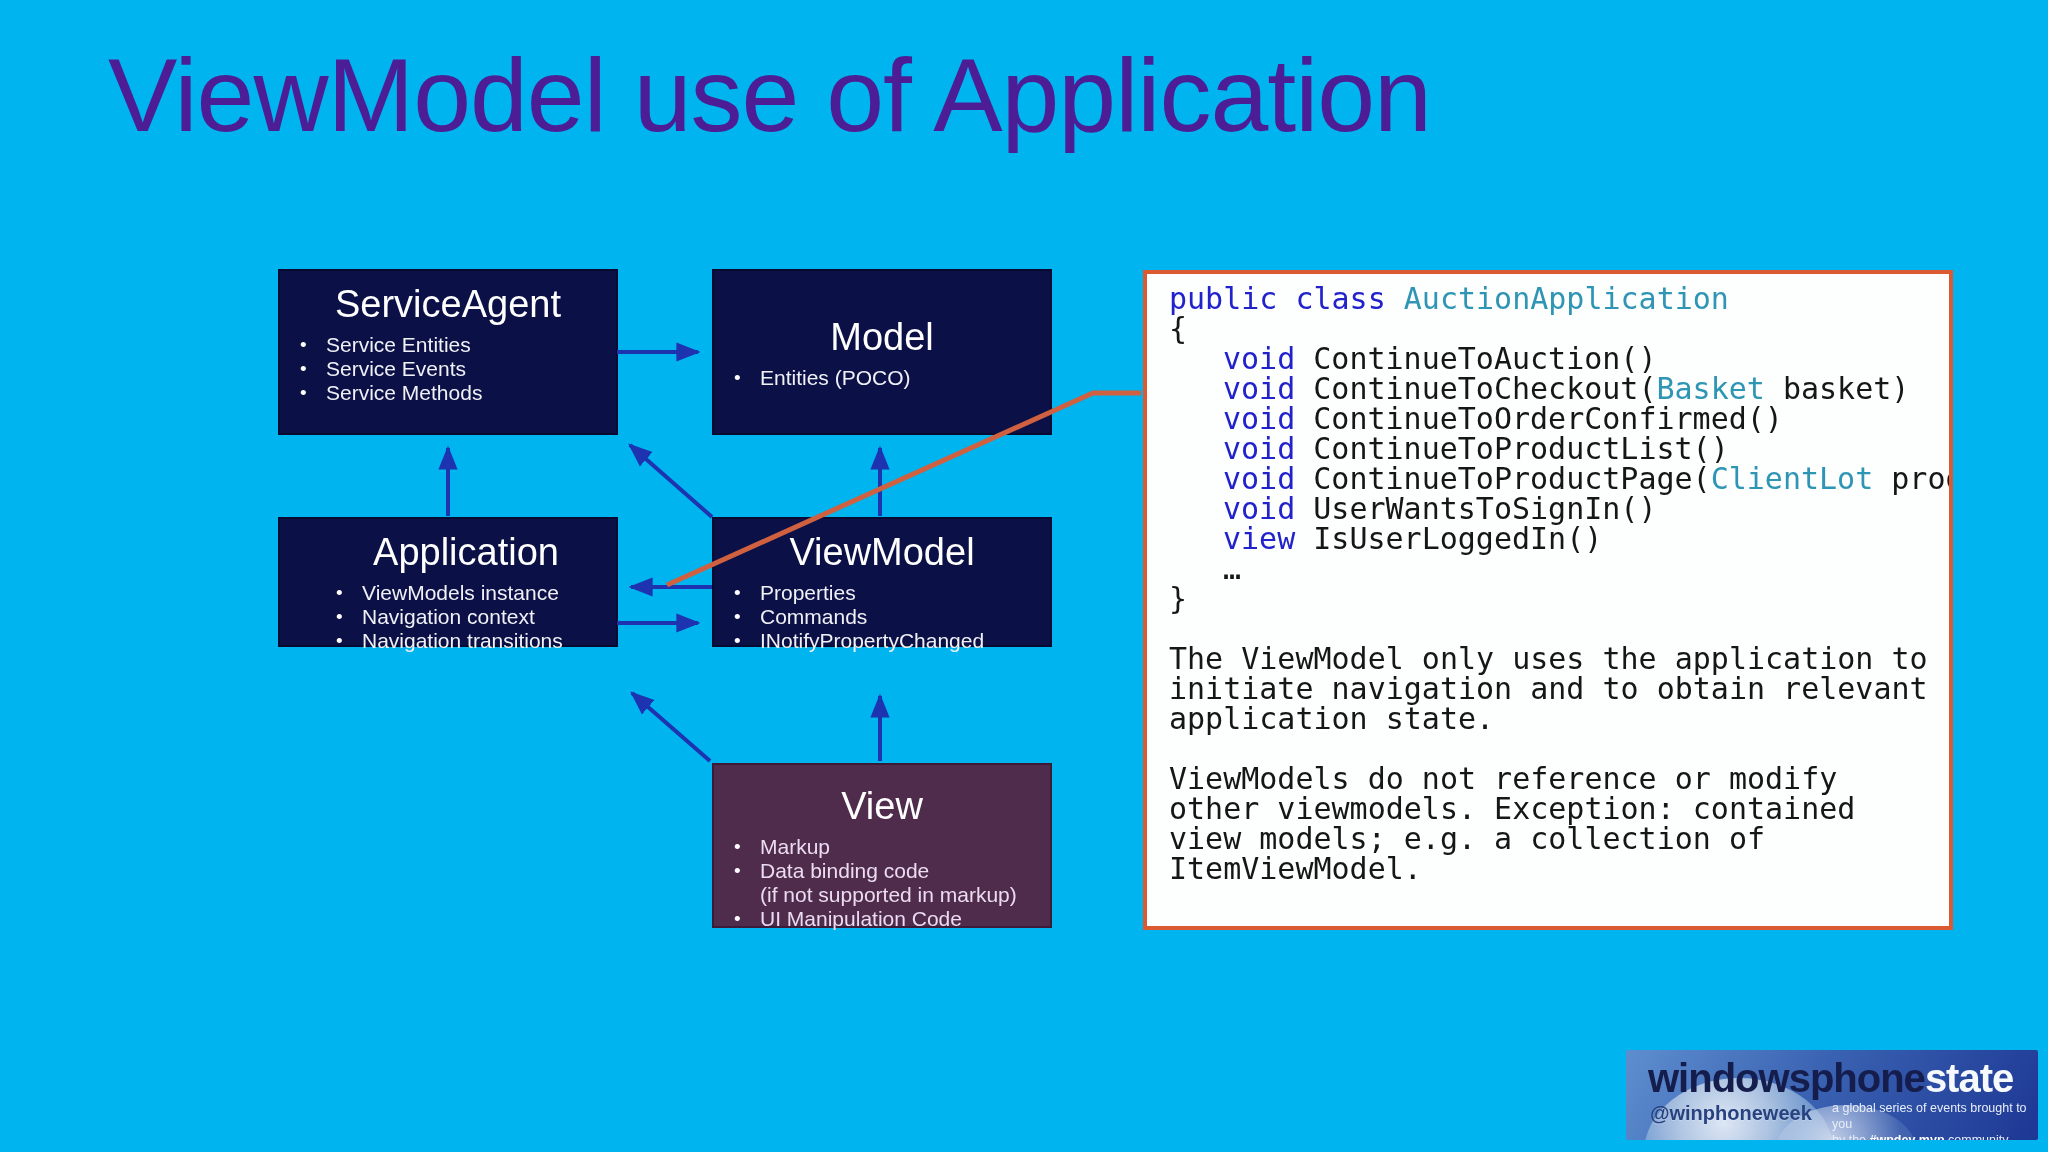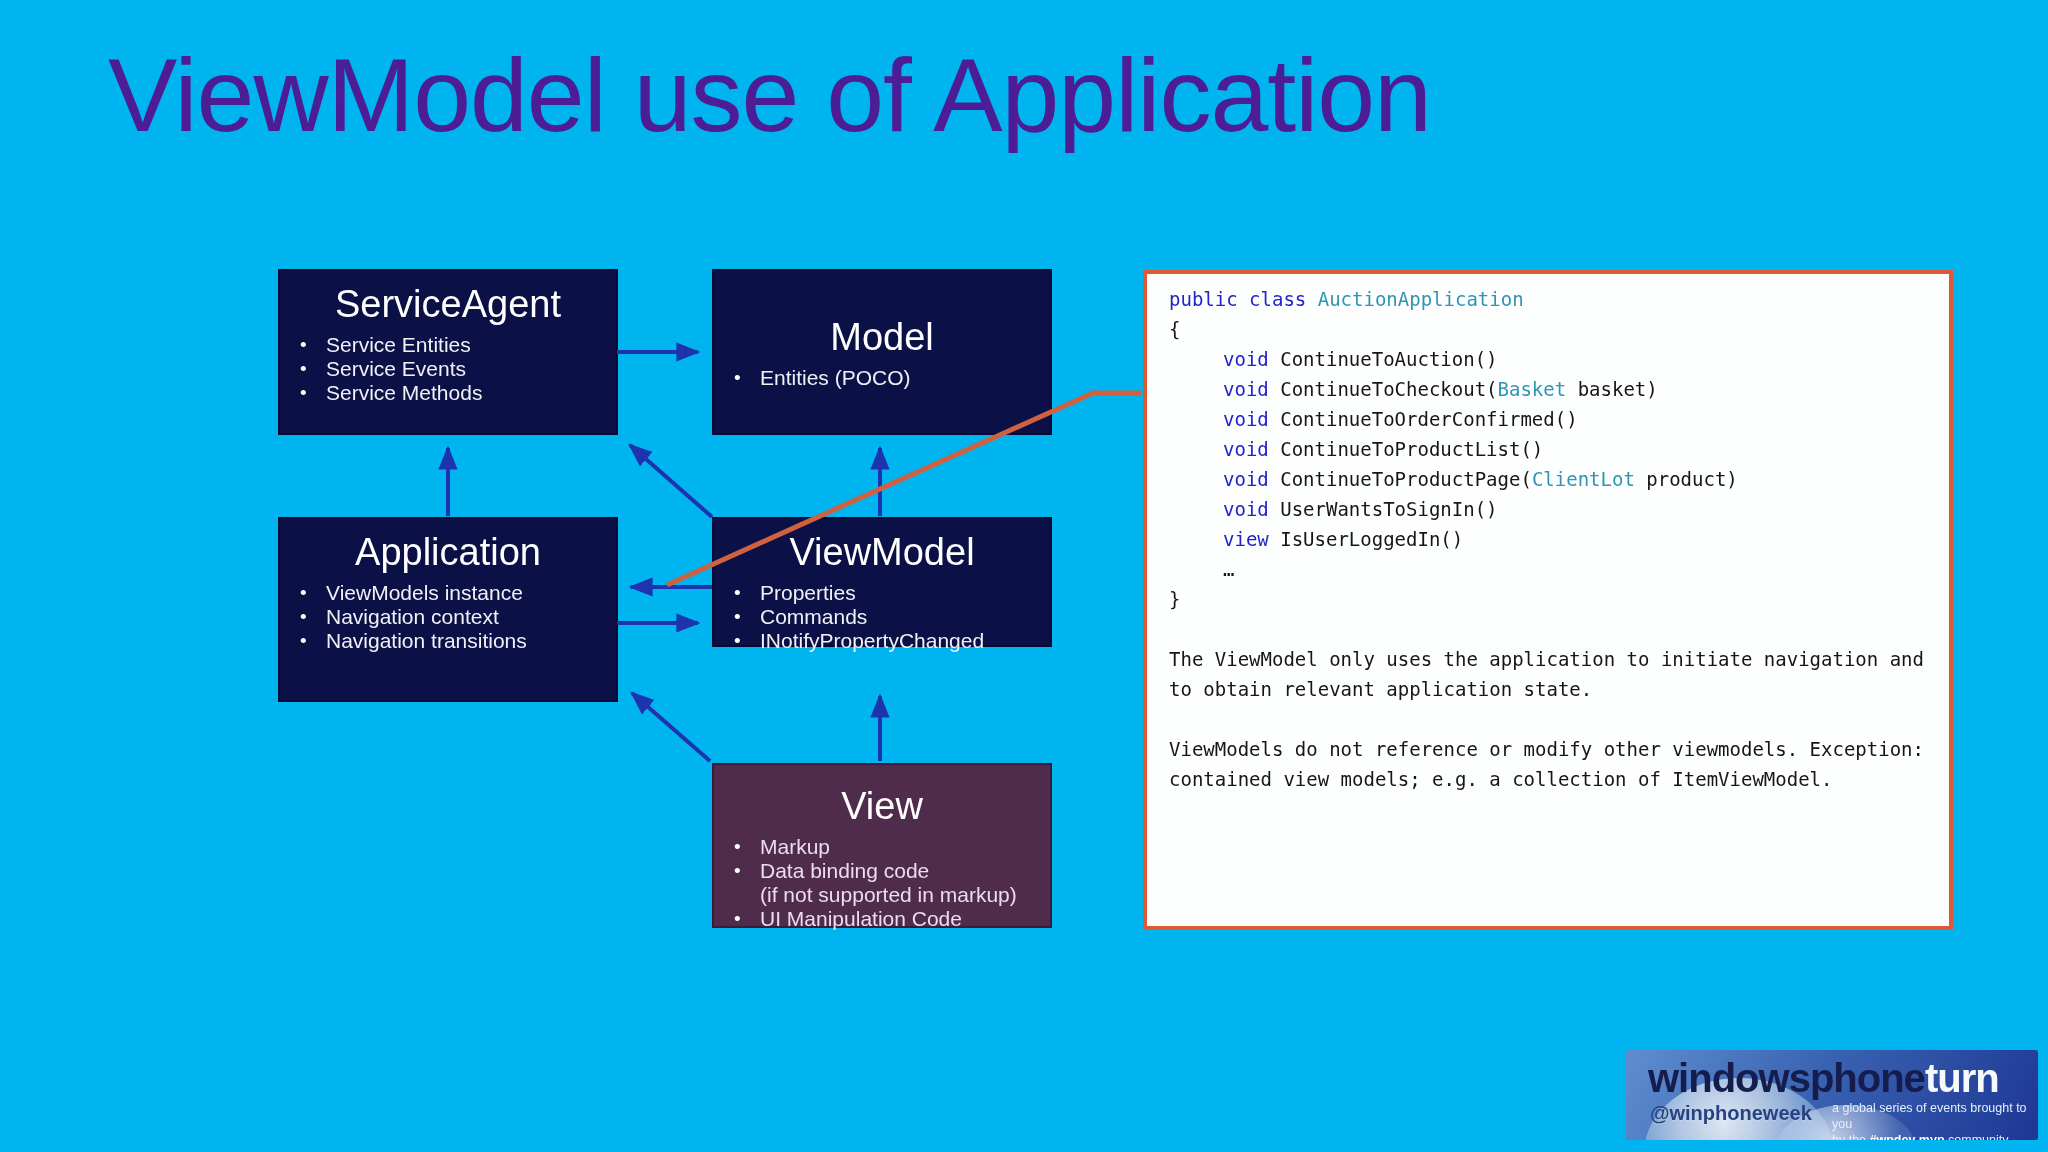--- a/index.html
+++ b/index.html
@@ -27,30 +27,30 @@
   .dbox ul{list-style:none;margin:0;padding:0;}
   .dbox li{
     position:relative;font-size:21px;line-height:24px;
     padding-left:46px;color:#f0f0f6;
   }
   .dbox li.dot::before{
     content:"•";position:absolute;left:20px;top:0;font-size:19px;color:#ffffff;
   }
   #box-serviceagent{left:278px;top:269px;width:340px;height:166px;}
   #box-model{left:712px;top:269px;width:340px;height:166px;justify-content:center;padding-top:0;}
-  #box-application{left:278px;top:517px;width:340px;height:185px;}
+  #box-application{left:278px;top:517px;width:340px;height:130px;padding-left:36px;}
   #box-viewmodel{left:712px;top:517px;width:340px;height:130px;}
   #box-view{left:712px;top:763px;width:340px;height:165px;background:#4f2b4c;border-color:rgba(30,5,25,0.4);padding-top:18px;}
   #box-view li{color:#ecdcf0;}
   
   .code-panel{
     position:absolute;left:1143px;top:270px;width:810px;height:660px;
     box-sizing:border-box;background:#fdfefe;border:4px solid #dc5a32;
     font-family:"DejaVu Sans Mono","Liberation Mono",monospace;
-    font-size:19px;line-height:30px;color:#161616;
+    font-size:30px;line-height:30px;color:#161616;
     padding:10px 8px 0 22px;overflow:hidden;
   }
   .cl{white-space:pre;}
   .cl.ind{padding-left:54px;}
   .kw{color:#2222cc;}
   .ty{color:#2e95b4;}
   .cpara{white-space:normal;margin:30px 0 0 0;}
   
   .overlay{position:absolute;left:0;top:0;pointer-events:none;}
   
@@ -164,21 +164,21 @@
     <line x1="712" y1="587" x2="631" y2="587" stroke="#1e33b0" stroke-width="4" marker-end="url(#ah)"></line>
     <line x1="617" y1="623" x2="698" y2="623" stroke="#1e33b0" stroke-width="4" marker-end="url(#ah)"></line>
     <line x1="710" y1="761" x2="632" y2="693" stroke="#1e33b0" stroke-width="4" marker-end="url(#ah)"></line>
     <line x1="880" y1="761" x2="880" y2="696" stroke="#1e33b0" stroke-width="4" marker-end="url(#ah)"></line>
     <polyline points="667,585 1093,393 1141,393" fill="none" stroke="#cf6140" stroke-width="5"></polyline>
   </svg>
 
   <div class="logo">
     <div class="globe"></div>
     <div class="globe2"></div>
-    <div class="logo-brand"><span class="brand-dark">windowsphone</span><span class="brand-light">turn</span></div>
+    <div class="logo-brand"><span class="brand-dark">windowsphone</span><span class="brand-light">state</span></div>
     <div class="logo-handle">@winphoneweek</div>
     <div class="logo-tag">
       <span>a global series of events brought to you</span><br>
       <span>by the </span><b>#wpdev mvp</b><span> community</span>
     </div>
   </div>
 
 </div>
 
 </body></html>

